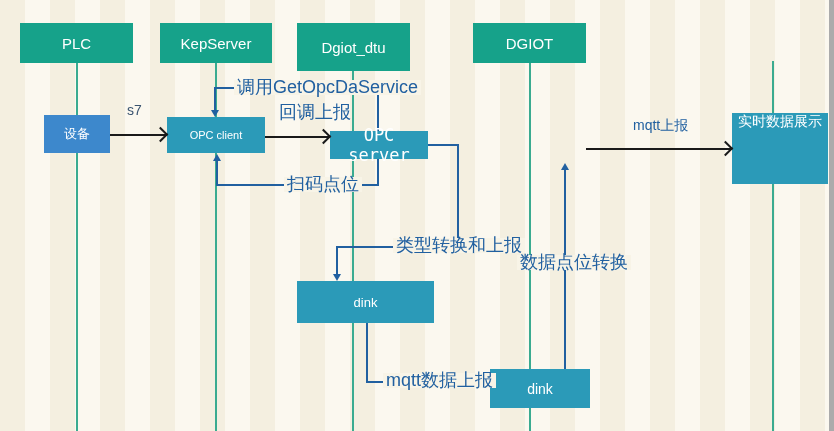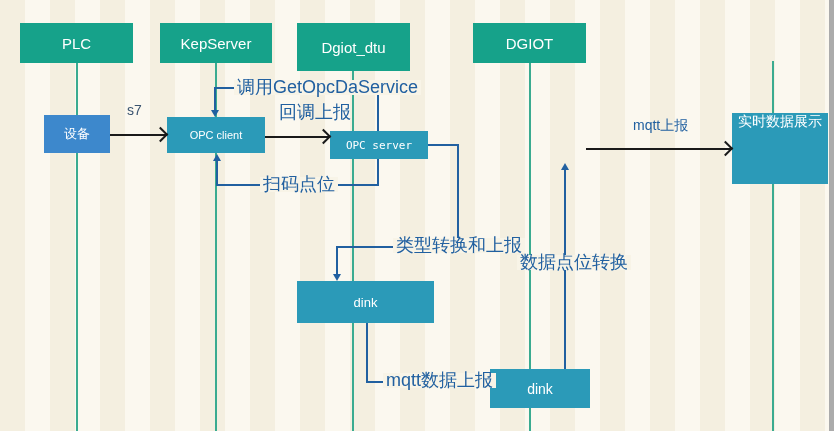--- a/index.html
+++ b/index.html
@@ -17,21 +17,21 @@
     background:var(--lifeline,#3aab90);z-index:1;
   }
   .node{
     position:absolute;z-index:3;color:#ffffff;
     display:flex;align-items:center;justify-content:center;
     text-align:center;font-size:14px;
   }
   .node.header{background:var(--header-box,#16a28a);font-size:15px;}
   .node.proc{background:var(--process-box,#2b9ab8);}
   .node.dev{background:var(--device-box,#3d88cc);font-size:13px;}
-  .node.mono{font-family:"DejaVu Sans Mono","Liberation Mono",monospace;font-size:11px;}
+  .node.mono{font-family:"DejaVu Sans Mono","Liberation Mono",monospace;font-size:17px;}
   .node.two-line{flex-direction:column;font-size:13px;line-height:17px;}
   .node.top-text{align-items:flex-start;box-sizing:border-box;font-family:Liberation Mono, monospace;}
   .seg{position:absolute;background:var(--connector,#2160a0);z-index:2;}
   .barrow{position:absolute;background:var(--arrow,#1a1a1a);z-index:2;}
   .chev{
     position:absolute;width:9px;height:9px;z-index:3;
     border-top:2px solid var(--arrow,#1a1a1a);
     border-right:2px solid var(--arrow,#1a1a1a);
     transform:rotate(45deg);
   }
@@ -105,20 +105,20 @@
   <div class="seg" style="left:366px;top:323px;width:2px;height:60px"></div>
   <div class="seg" style="left:366px;top:381px;width:116px;height:2px"></div>
   <div class="tri right" style="left:482px;top:378px"></div>
 
   <div class="seg" style="left:564px;top:170px;width:2px;height:199px"></div>
   <div class="tri up" style="left:561px;top:163px"></div>
 
   <span class="elabel" style="left:124px;top:103px;font-size:14px;background:transparent;color:#3a5470">s7</span>
   <span class="elabel" style="left:234px;top:80px">调用GetOpcDaService</span>
   <span class="elabel" style="left:276px;top:105px;background:transparent">回调上报</span>
-  <span class="elabel" style="left:260px;top:177px">扫码点位</span>
+  <span class="elabel" style="left:284px;top:177px">扫码点位</span>
   <span class="elabel" style="left:393px;top:238px">类型转换和上报</span>
   <span class="elabel" style="left:383px;top:373px">mqtt数据上报</span>
   <span class="elabel" style="left:517px;top:255px">数据点位转换</span>
   <span class="elabel" style="left:630px;top:118px;font-size:14px;background:transparent">mqtt上报</span>
 
   <div class="scrollbar"></div>
 </div>
 
 </body></html>

